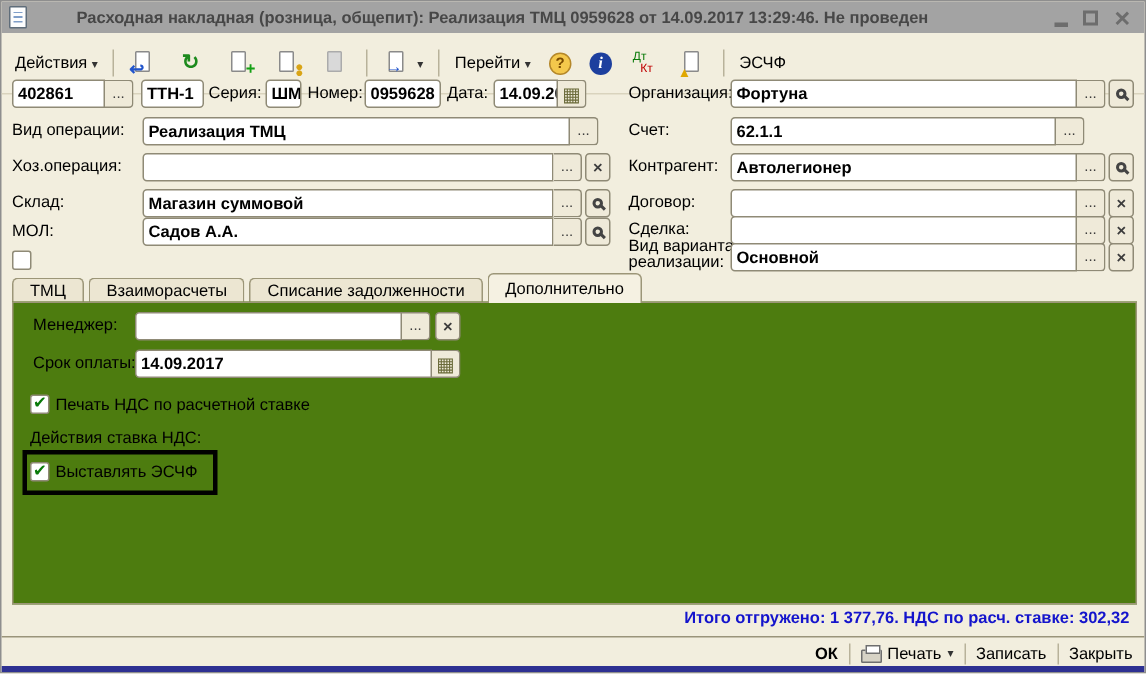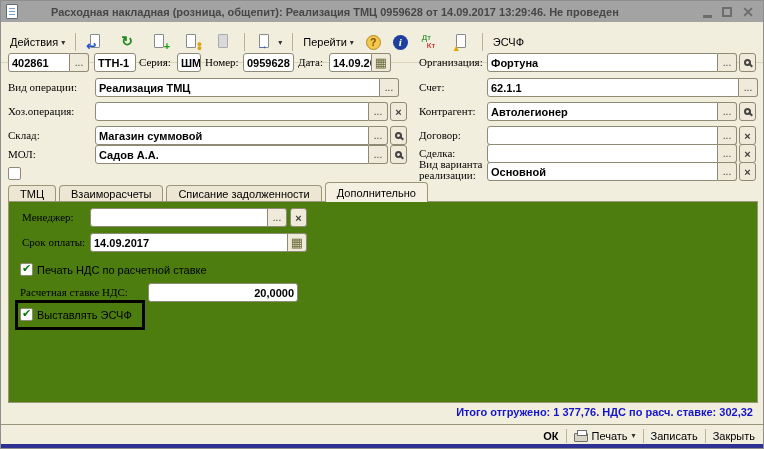--- a/index.html
+++ b/index.html
@@ -33,21 +33,21 @@
   .ov-warn{left:0;bottom:-1px;font-size:9px;color:#e0a800;}
   .circle{width:15px;height:15px;border-radius:50%;display:flex;align-items:center;justify-content:center;font-weight:bold;font-size:10px;}
   .circle.help{background:#f4c84c;border:1px solid #b5882a;color:#7a4b00;}
   .circle.info{background:#1d3f9e;color:#fff;font-family:"Liberation Serif",serif;font-style:italic;font-size:11px;}
   .dtkt{position:relative;width:20px;height:20px;font-size:8px;font-weight:normal;line-height:1;}
   .dtkt .dt{position:absolute;left:2px;top:2px;color:#0a7a0a;}
   .dtkt .kt{position:absolute;left:7px;bottom:2px;color:#c00000;text-align:center;}
   .drop{font-size:8px;color:#333;}
 
   
-  .lbl{position:absolute;white-space:nowrap;font-family:Liberation Serif, serif;}
+  .lbl{position:absolute;white-space:nowrap;}
   .fld{position:absolute;height:19px;display:flex;}
   .fbox{flex:1;background:#fff;border:1px solid #8f8a76;border-radius:3px 0 0 3px;display:flex;align-items:center;padding:0 3px;overflow:hidden;white-space:nowrap;font-weight:bold;}
   .fld.plain .fbox{border-radius:3px;}
   .fbox.num{justify-content:flex-end;}
   .fbtn{width:19px;background:#efead9;border:1px solid #8f8a76;border-left:none;border-radius:0 3px 3px 0;display:flex;align-items:center;justify-content:center;color:#3c3c3c;font-size:10px;line-height:1;cursor:default;}
   .dbtn{position:absolute;width:17px;height:19px;background:#efead9;border:1px solid #8f8a76;border-radius:3px;display:flex;align-items:center;justify-content:center;color:#3c3c3c;font-weight:bold;cursor:default;}
   .lens{position:relative;width:7px;height:7px;border:2px solid #444;border-radius:50%;}
   .lens::after{content:"";position:absolute;width:5px;height:2px;background:#444;transform:rotate(45deg);right:-4px;bottom:-2px;}
   .cal{color:#6b6b3a;font-size:13px;line-height:1;}
   .cbrow{position:absolute;display:flex;align-items:center;gap:4px;white-space:nowrap;}
@@ -186,21 +186,21 @@
   <div class="dbtn" style="left:738px;top:52px">
       <span class="lens"></span>
     </div>
 
   <span class="lbl" style="left:7px;top:80px">Вид операции:</span>
   <div class="fld" style="left:94px;top:77px;width:304px">
     <span class="fbox">Реализация ТМЦ</span>
     <span class="fbtn">...</span>
   </div>
   <span class="lbl" style="left:418px;top:80px">Счет:</span>
-  <div class="fld" style="left:486px;top:77px;width:271px">
+  <div class="fld" style="left:486px;top:77px;width:236px">
     <span class="fbox">62.1.1</span>
     <span class="fbtn">...</span>
   </div>
 
   <span class="lbl" style="left:7px;top:104px">Хоз.операция:</span>
   <div class="fld" style="left:94px;top:101px;width:293px">
     <span class="fbox"></span>
     <span class="fbtn">...</span>
   </div>
   <div class="dbtn" style="left:389px;top:101px">×</div>
@@ -274,24 +274,21 @@
     <div class="fld" style="left:81px;top:31px;width:217px">
       <span class="fbox">14.09.2017</span>
       <span class="fbtn cal">▦</span>
     </div>
 
     <div class="cbrow" style="left:11px;top:61px">
       <span class="cb checked"></span>
       <span>Печать НДС по расчетной ставке</span>
     </div>
 
-    <span class="lbl" style="left:11px;top:84px">Расчетная ставке НДС:</span>
-    <div class="fld plain" style="left:139px;top:81px;width:150px">
-      <span class="fbox num">20,0000</span>
-    </div>
+    <span class="lbl" style="left:11px;top:84px">Действия ставка НДС:</span>
 
     <div class="hl-rect highlighted"></div>
     <div class="cbrow" style="left:11px;top:106px">
       <span class="cb checked"></span>
       <span>Выставлять ЭСЧФ</span>
     </div>
   </div>
 
   <span class="totals">Итого отгружено: 1 377,76. НДС по расч. ставке: 302,32</span>
 

